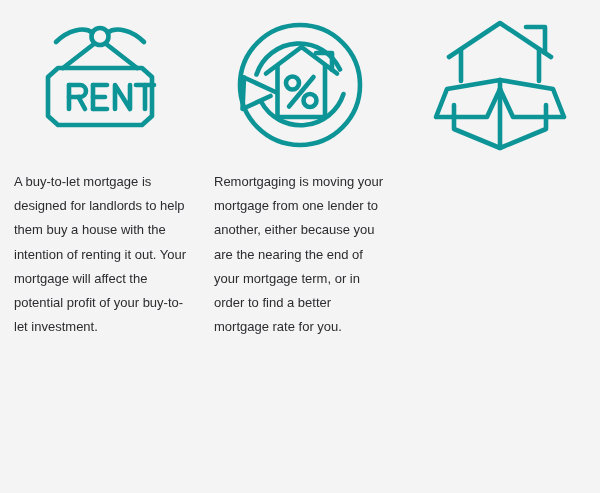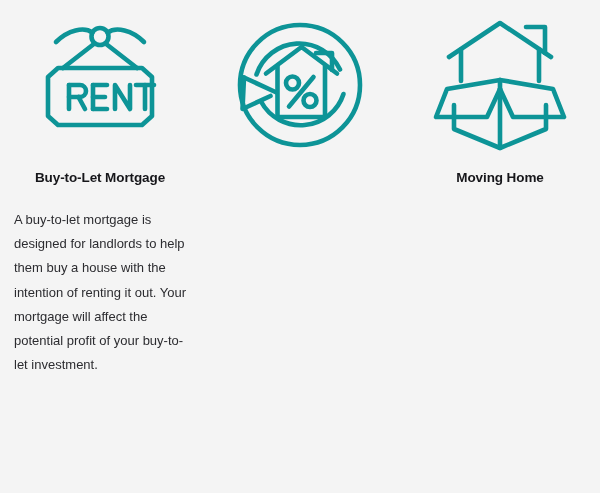--- a/index.html
+++ b/index.html
@@ -87,21 +87,20 @@
         <path d="M63 64 L 77 64"></path>
         <path d="M63 76 L 75 76"></path>
         <path d="M63 88 L 77 88"></path>
 
         <path d="M85 88 L 85 64 L 100 88 L 100 64"></path>
 
         <path d="M106 64 L 124 64"></path>
         <path d="M115 64 L 115 88"></path>
       </svg>
     </div>
-    <div class="card-title">Buy-to-Let Mortgage</div>
     <div class="card-body">A buy-to-let mortgage is designed for landlords to help them buy a house with the intention of renting it out. Your mortgage will affect the potential profit of your buy-to-let investment.</div>
   </div>
 
   <div class="card c2">
     <div class="icon-wrap">
       <svg width="140" height="140" viewBox="0 0 140 140" fill="none" stroke="#0d9497" stroke-width="4.6" stroke-linecap="round" stroke-linejoin="round">
 
         <circle cx="70" cy="70" r="60"></circle>
 
         <path d="M26.5 59.5 A 45 45 0 0 1 110 54.5"></path>
@@ -113,20 +112,21 @@
         <path d="M36 58.5 L 71.5 32 L 107 58.5"></path>
         <path d="M47.5 51 L 47.5 102 L 95 102 L 95 51"></path>
 
         <path d="M86 38 L 102 38 L 102 55"></path>
 
         <circle cx="62.5" cy="68" r="6.5"></circle>
         <circle cx="80" cy="85.5" r="6.5"></circle>
         <path d="M83.5 62 L 59 91.5"></path>
       </svg>
     </div>
+    <div class="card-body">Remortgaging is moving your mortgage from one lender to another, either because you are the nearing the end of your mortgage term, or in order to find a better mortgage rate for you.</div>
   </div>
 
   <div class="card c3">
     <div class="icon-wrap">
       <svg width="134" height="136" viewBox="0 0 134 136" fill="none" stroke="#0d9497" stroke-width="4.6" stroke-linecap="round" stroke-linejoin="round">
 
         <path d="M16 40 L 67 6 L 118 40"></path>
 
         <path d="M28 32.5 L 28 64"></path>
 
@@ -135,16 +135,15 @@
         <path d="M93 10 L 112 10 L 112 36"></path>
 
         <path d="M67 63 L 14 72 L 3 100 L 54 100 L 67 72"></path>
         <path d="M67 63 L 120 72 L 131 100 L 80 100 L 67 72"></path>
 
         <path d="M21 88 L 21 112 L 67 131 L 113 112 L 113 88"></path>
 
         <path d="M67 63 L 67 131"></path>
       </svg>
     </div>
-    <div class="card-title">Moving Home</div>
   </div>
 
 </div>
 
 </body></html>

